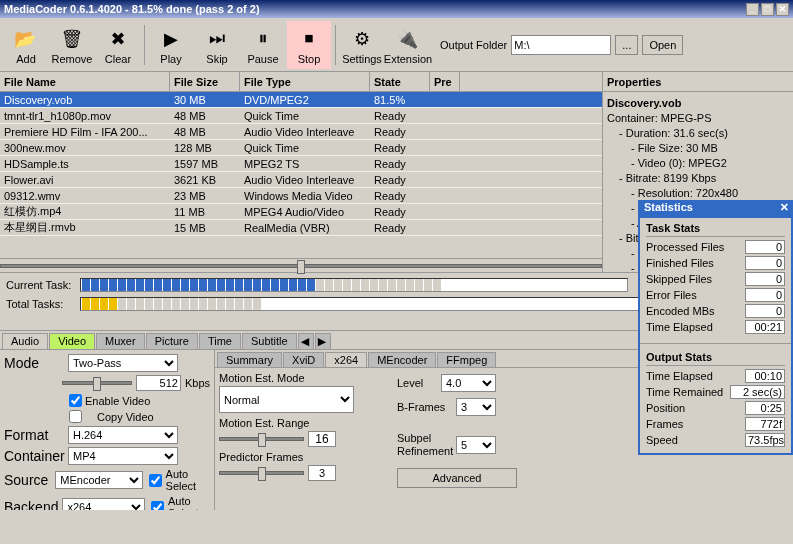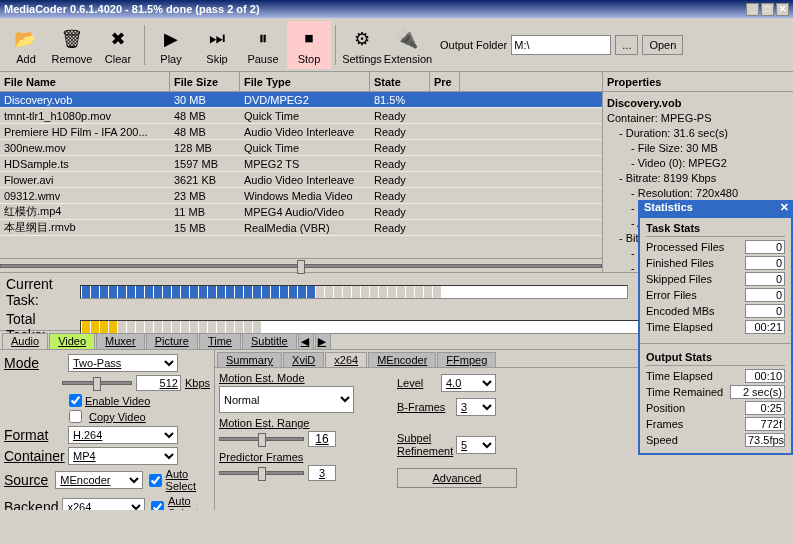--- a/index.html
+++ b/index.html
@@ -132,36 +132,35 @@
     .prop-indent2 { padding-left: 24px; }
 
     
     .progress-area {
       background: #d4d0c8;
       border-top: 1px solid #999;
       padding: 3px 6px;
       height: 58px;
     }
     .progress-row { display: flex; align-items: center; gap: 4px; margin-bottom: 3px; }
-    .progress-label { width: 70px; font-size: 14px; }
+    .progress-label { width: 70px; font-size: 11px; }
     .task-mode-area { display: flex; align-items: center; gap: 4px; }
     .task-mode-label { font-size: 11px; }
     .task-mode-select {
       width: 90px; height: 18px;
       border: 1px solid #888; background: white; font-size: 11px;
     }
 
     
     .encoder-area {
       background: #d4d0c8;
       border-top: 1px solid #999;
       height: 180px;
       display: flex;
       flex-direction: column;
-      text-decoration: underline;
     }
     .enc-row { display: flex; align-items: center; gap: 4px; }
     .enc-label { width: 60px; font-size: 14px; }
     .enc-select { height: 18px; border: 1px solid #888; background: white; font-size: 11px; }
     .enc-select-wide { width: 110px; }
     .advanced-btn {
       height: 20px; padding: 0 8px;
       border: 1px solid #888; background: #d4d0c8;
       cursor: pointer; font-size: 11px; margin-top: 8px;
     }
@@ -502,21 +501,21 @@
           <input type="range" style="width: 70px;" value="50">
           <input type="text" class="kbps-input" value="512" style="">
           <span class="kbps-unit">Kbps</span>
         </div>
 
         <div style="padding-left:65px; display:flex; align-items:center; gap:3px;">
           <input type="checkbox" checked="" style="">
           <span>Enable Video</span>
         </div>
 
-        <div style="padding-left:65px; display:flex; align-items:center; gap:7px;">
+        <div style="padding-left:65px; display:flex; align-items:center; gap:15px;">
           <input type="checkbox" style="">
           <span>Copy Video</span>
         </div>
 
         <div class="enc-row">
           <span class="enc-label">Format</span>
           <select class="enc-select enc-select-wide">
             <option selected="">H.264</option>
             <option>XviD</option>
             <option>MPEG4</option>

